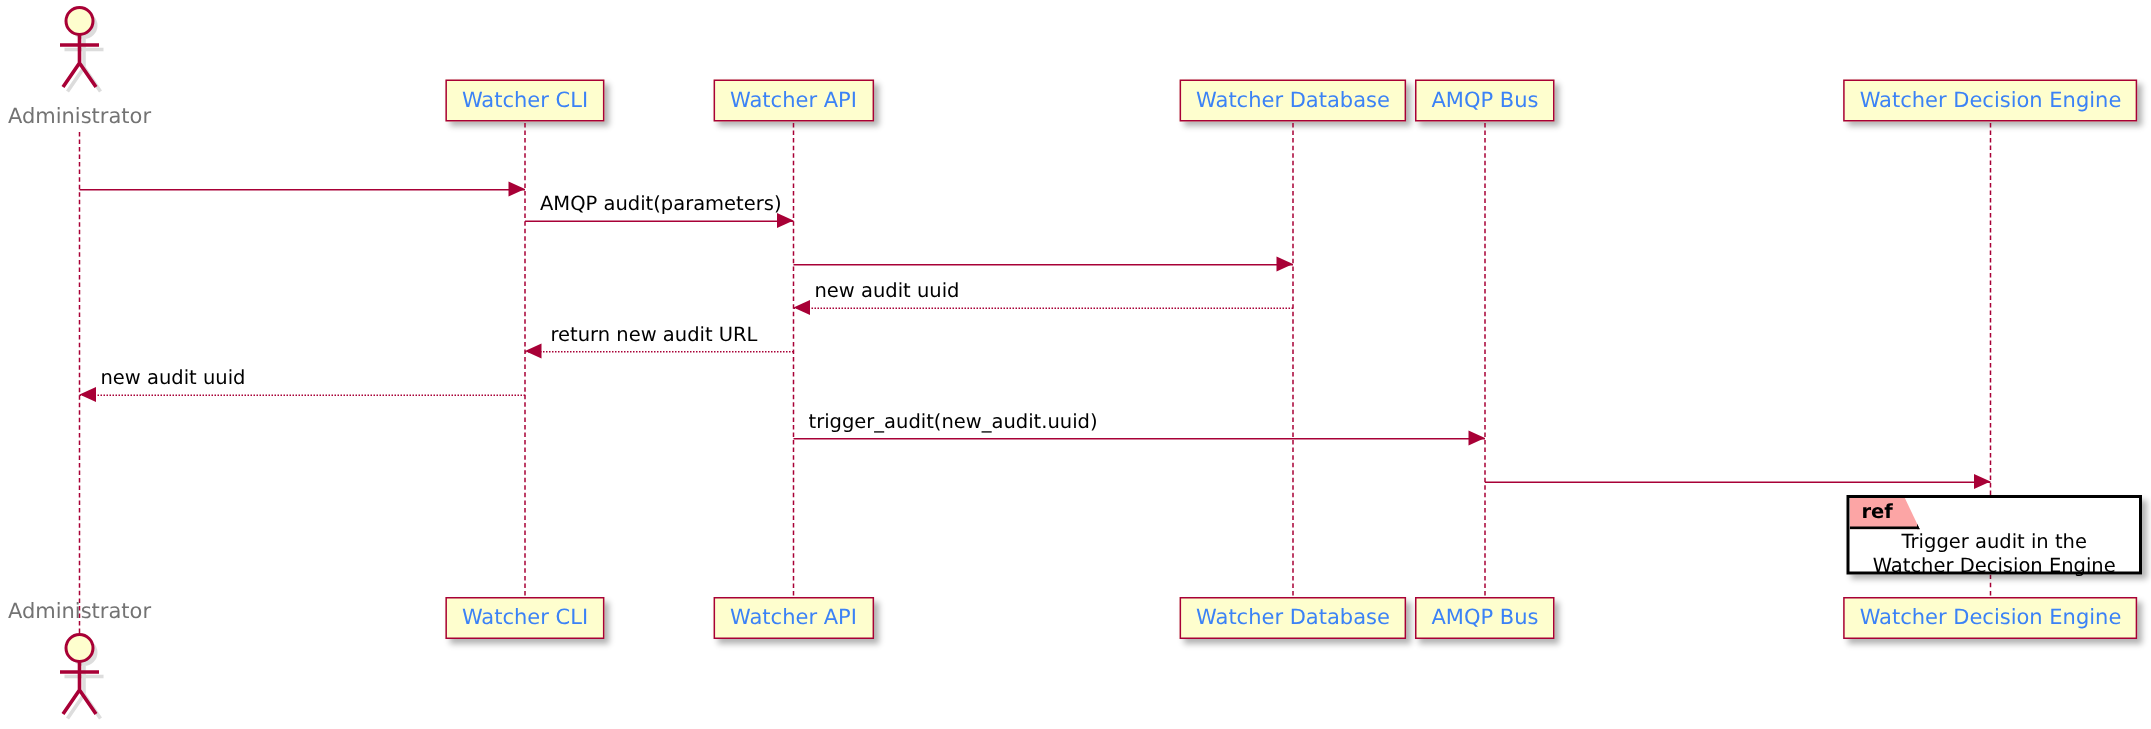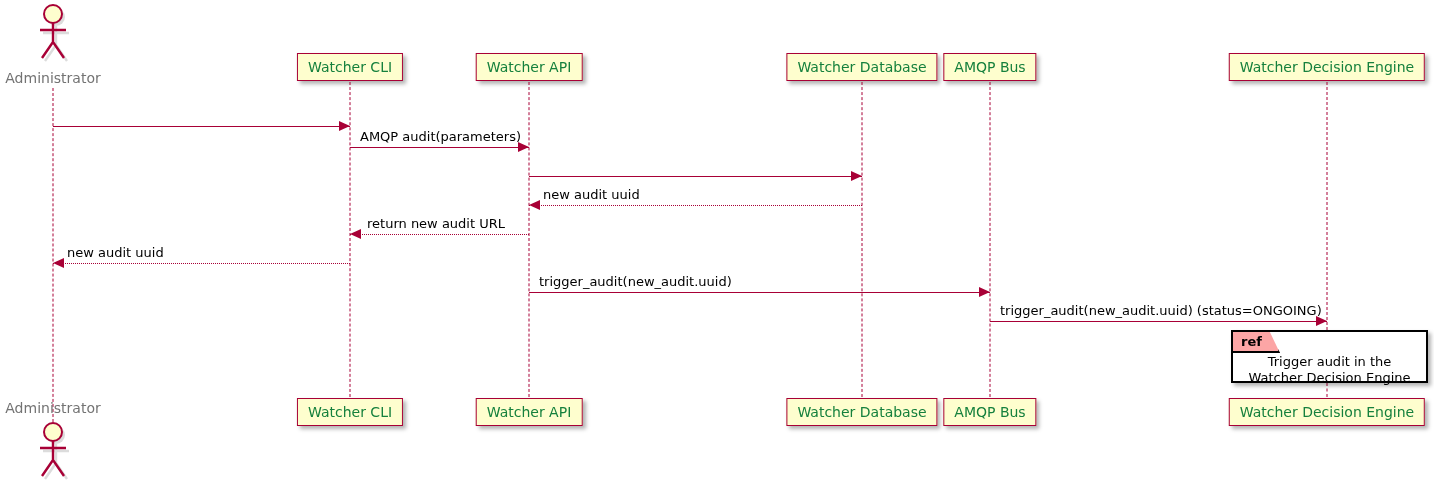--- a/index.html
+++ b/index.html
@@ -16,21 +16,21 @@
     height: 486px;
     background: #FFFFFF;
     overflow: hidden;
   }
   
   .participant {
     position: absolute;
     box-sizing: border-box;
     background: #FEFECE;
     border: 1.5px solid #A80036;
-    color: #15803d;
+    color: #3b82f6;
     font-size: 14px;
     line-height: 1;
     text-align: right;
     white-space: nowrap;
     padding: 6px 10px;
     box-shadow: 3px 3px 4px rgba(0,0,0,0.30);
     transform: translateX(-50%);
   }
   
   .actor-fig {
@@ -171,21 +171,20 @@
   <div class="msg-line dotted" style="left:53px; top:263px; width:297px;"></div>
   <div class="arrow-head left" style="left:53px; top:258px;"></div>
   <div class="msg-label" style="left:67px; top:246px;">new audit uuid</div>
 
   <div class="msg-line" style="left:529px; top:292px; width:461px;"></div>
   <div class="arrow-head right" style="left:979px; top:287px;"></div>
   <div class="msg-label" style="left:539px; top:275px;">trigger_audit(new_audit.uuid)</div>
 
   <div class="msg-line" style="left:990px; top:321px; width:337px;"></div>
   <div class="arrow-head right" style="left:1316px; top:316px;"></div>
-  <div class="msg-label" style="left:1000px; top:304px;">trigger_audit(new_audit.uuid) (status=ONGOING)</div>
 
   <div class="ref-box" style="left:1231px; top:330px; width:197px; height:53px;">
     <div class="ref-tab">ref</div>
     <div class="ref-text">
       <span>Trigger audit in the</span>
       <span>Watcher Decision Engine</span>
     </div>
   </div>
 
   <div class="participant" style="left:350px; top:398px;">Watcher CLI</div>

